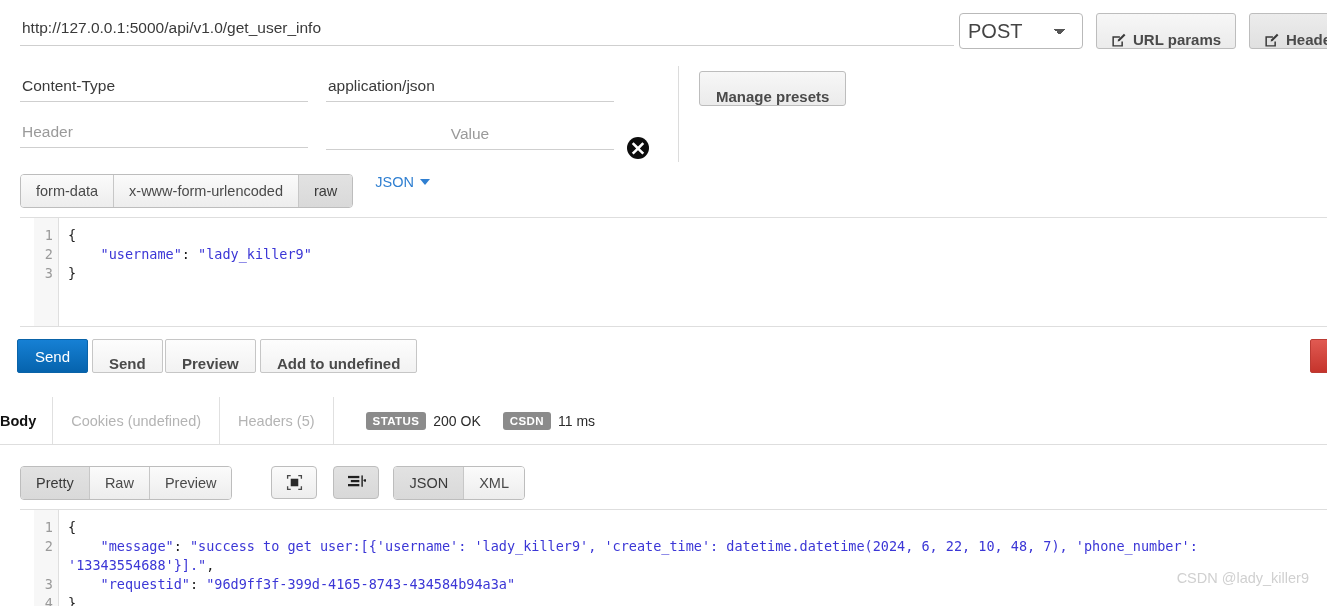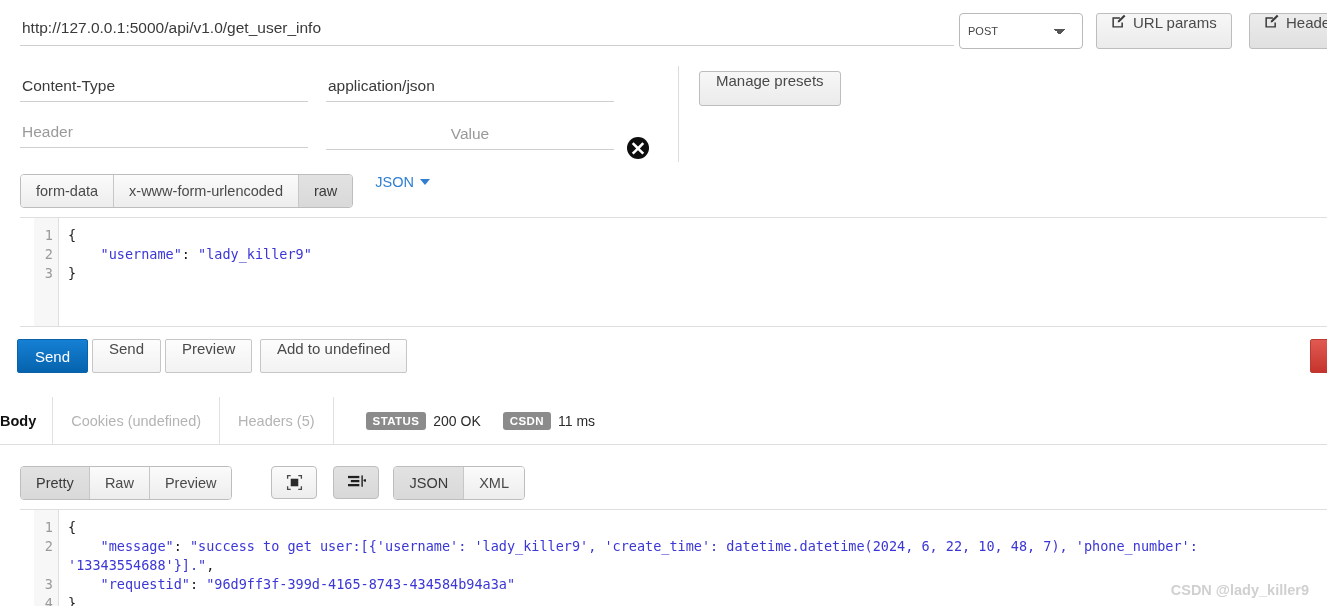--- a/index.html
+++ b/index.html
@@ -42,21 +42,21 @@
   }
   .method-select {
     position: absolute;
     left: 959px; top: 13px;
     width: 124px; height: 36px;
     box-sizing: border-box;
     border: 1px solid #b9b9b9;
     border-radius: 4px;
     background: #ffffff;
     font-family: "Liberation Sans", sans-serif;
-    font-size: 11px;
+    font-size: 20px;
     color: #444;
     padding-left: 8px;
     outline: none;
     -webkit-appearance: none;
     appearance: none;
     background-image:
       linear-gradient(45deg, transparent 50%, #555 50%),
       linear-gradient(135deg, #555 50%, transparent 50%);
     background-position:
       calc(100% - 22px) 15px,
@@ -66,24 +66,25 @@
   }
   .btn-gray {
     box-sizing: border-box;
     border: 1px solid #bdbdbd;
     border-radius: 3px;
     background: linear-gradient(to bottom, #f7f7f7 0%, #ebebeb 100%);
     color: #4a4a4a;
     font-family: "Liberation Sans", sans-serif;
     font-size: 15px;
     display: inline-flex;
-    align-items: flex-start;
+    align-items: flex-end;
     justify-content: center;
     cursor: pointer;
     white-space: nowrap;
+    font-weight: bold;
   }
   .btn-urlparams {
     position: absolute;
     left: 1096px; top: 13px;
     height: 36px;
     padding: 0 14px;
   }
   .btn-headers {
     position: absolute;
     left: 1249px; top: 13px;
@@ -347,26 +348,25 @@
   .icon-btn.pressed {
     background: linear-gradient(to bottom, #e2e2e2 0%, #d8d8d8 100%);
   }
   .gap16 { width: 16px; }
   .gap14 { width: 14px; }
   .gap39 { width: 39px; }
 
   
   .watermark {
     position: absolute;
-    right: 18px; bottom: 8px;
+    right: 18px; bottom: 20px;
     font-size: 14.5px;
     color: #d0d0d0;
     font-family: "Liberation Sans", sans-serif;
     user-select: none;
-    font-weight: bold;
   }
 </style>
 </head>
 <body>
 
 <div class="url-row">
   <div class="url-input-wrap">
     <input class="url-input" type="text" value="http://127.0.0.1:5000/api/v1.0/get_user_info" placeholder="Enter request URL" style="">
   </div>
 

